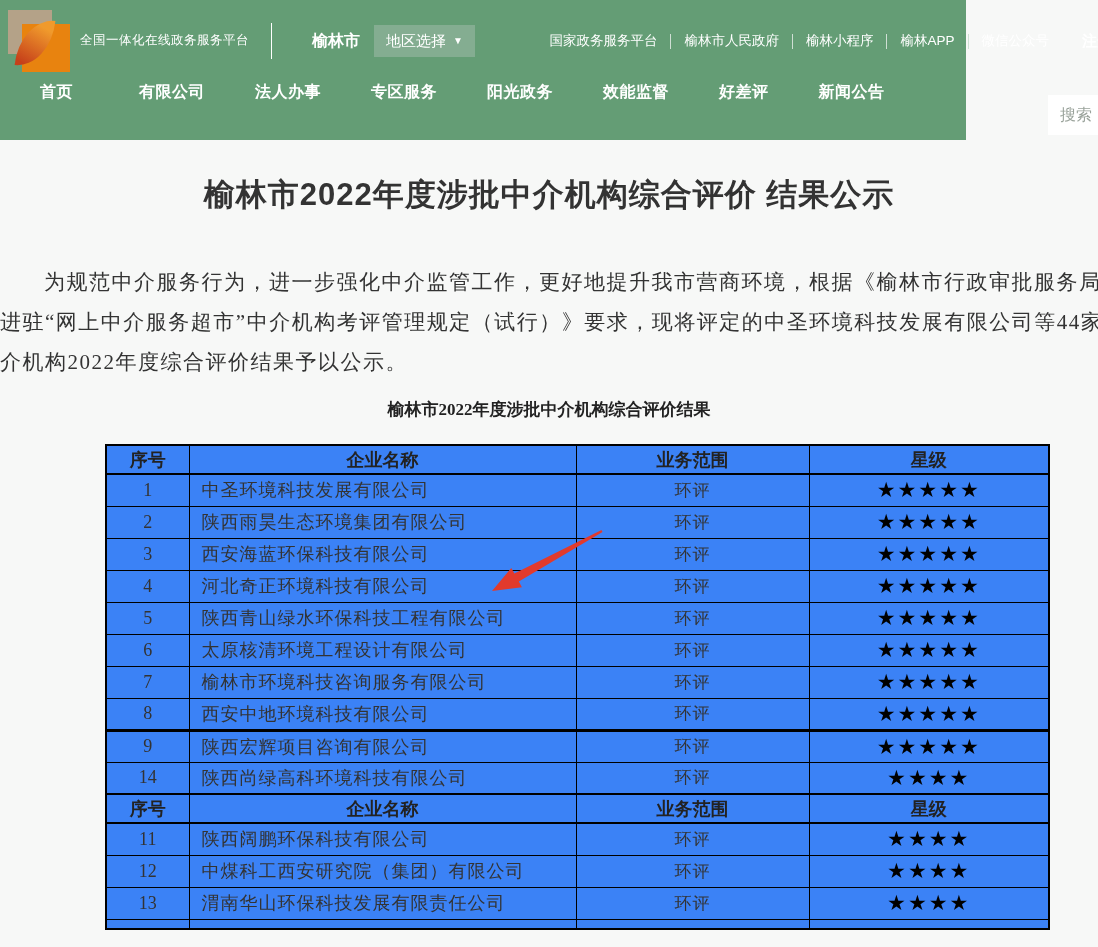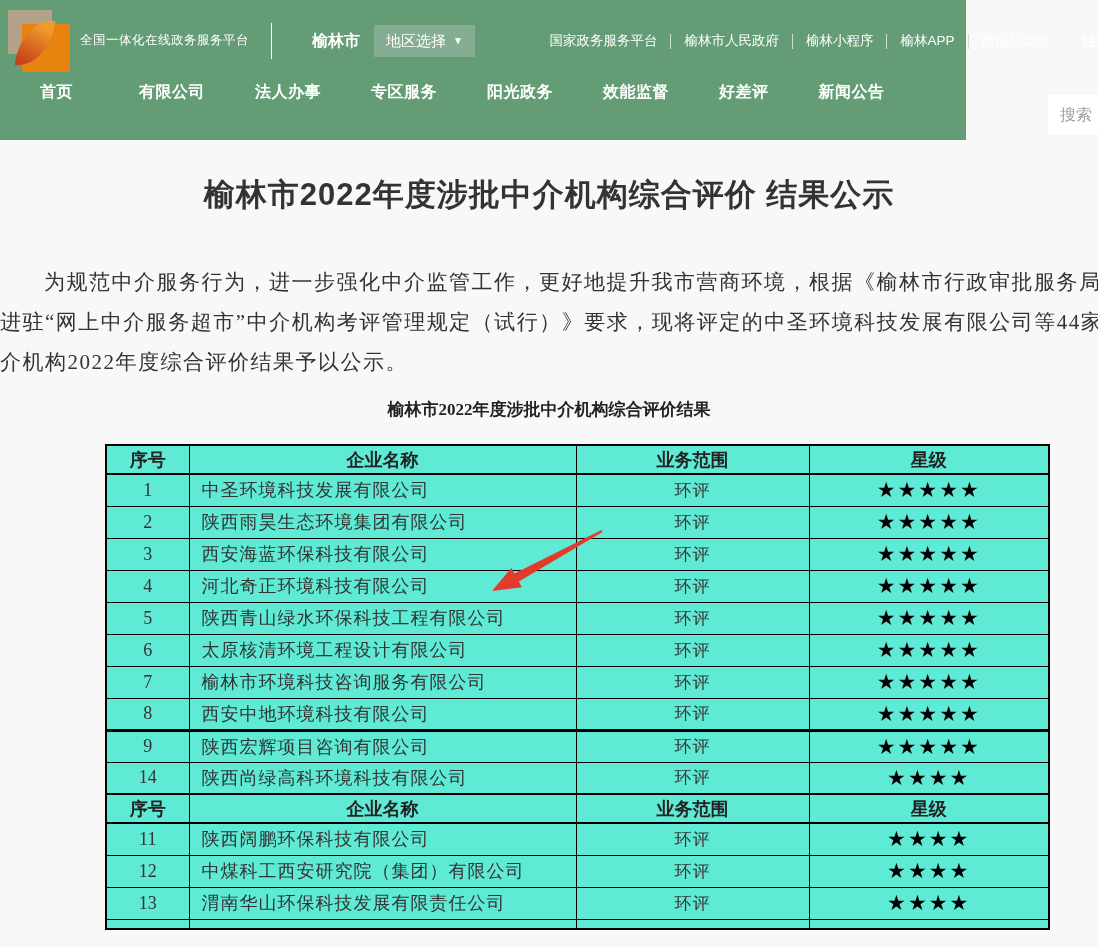--- a/index.html
+++ b/index.html
@@ -48,21 +48,21 @@
     font-family:"Liberation Sans","DejaVu Sans",sans-serif; letter-spacing:1px; }
   .paragraph { margin-top:46px; font-family:"Liberation Serif","DejaVu Serif",serif;
     font-size:21px; color:#333; letter-spacing:1.5px; }
   .pline { white-space:nowrap; line-height:40px; overflow:visible; }
   .pline.indent { text-indent:44px; }
   .table-caption { margin-top:16px; text-align:center; font-size:17px; font-weight:bold; color:#222;
     font-family:"Liberation Serif","DejaVu Serif",serif; }
 
   
   table.results { border-collapse:collapse; table-layout:fixed; width:943px; margin:23px 0 0 105px;
-    border:2px solid #000; background:#5eead4;
+    border:2px solid #000; background:#3b82f6;
     font-family:"Liberation Serif","DejaVu Serif",serif; color:#333; }
   .results th { height:29px; font-size:18px; font-weight:bold; color:#222; text-align:center;
     border:1px solid #000; border-top:2px solid #000; border-bottom:2px solid #000;
     font-family:"Liberation Sans","DejaVu Sans",sans-serif; }
   .results td { height:32px; border:1px solid #000; font-size:18px; }
   .results tr.thick-top td { border-top:3px solid #000; }
   td.col-no { text-align:center; }
   td.col-name { text-align:left; padding-left:12px; letter-spacing:1px; }
   td.col-scope { text-align:center; font-size:17px; letter-spacing:1px; }
   td.col-stars { text-align:center; font-size:21px; letter-spacing:2px; color:#000;

